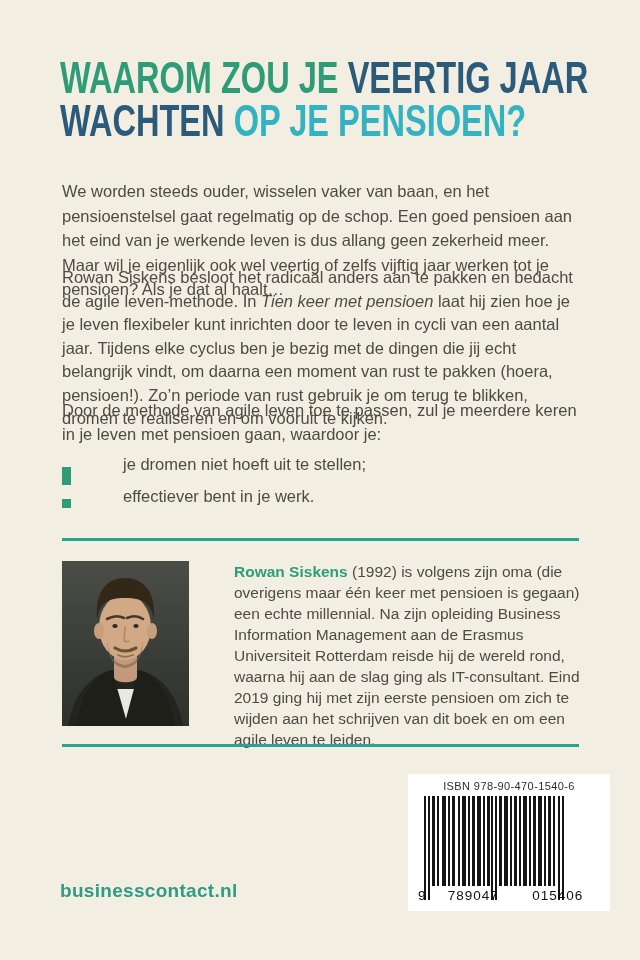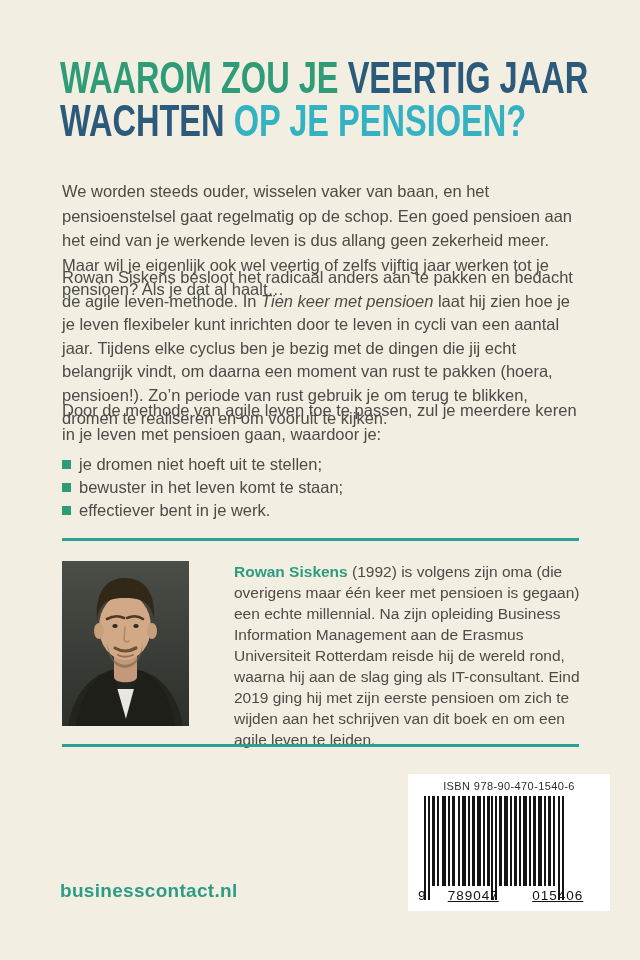--- a/index.html
+++ b/index.html
@@ -45,21 +45,22 @@
   .p3 { top: 399px; line-height: 23.5px; }
   .italic { font-style: italic; }
 
   
   .bullets { position: absolute; top: 453px; left: 62px; width: 524px; }
   .bullet-row {
     font-size: 16.5px;
     line-height: 23px;
     color: #4c4b45;
     display: flex;
-    align-items: center;
+    align-items: flex-end;
+    gap: 44px;
   }
   .bullet-square {
     display: inline-block;
     width: 9px; height: 9px;
     background: #2f9b77;
     margin-right: 8px;
     flex: 0 0 auto;
   }
 
   
@@ -117,21 +118,21 @@
   .bars-area svg { display: block; }
   .barcode-digits {
     position: absolute;
     left: 0; right: 0; bottom: 1px;
     display: flex;
     font-size: 13.5px;
     color: #111;
     letter-spacing: 1px;
   }
   .digit-lead { width: 13px; }
-  .digit-group { flex: 1; text-align: center; text-decoration: underline; }
+  .digit-group { flex: 1; text-align: center; }
 </style>
 </head>
 <body>
 
 <div class="page">
 
   <div class="title-block">
     <div class="title-line">
       <span class="c-green">WAAROM ZOU JE </span><span class="c-blue">VEERTIG JAAR</span>
     </div>
@@ -146,21 +147,20 @@
 
   <p class="body-copy p3">Door de methode van agile leven toe te passen, zul je meerdere keren in je leven met pensioen gaan, waardoor je:</p>
 
   <div class="bullets">
     <div class="bullet-row">
       <span class="bullet-square"></span>
       <span>je dromen niet hoeft uit te stellen;</span>
     </div>
     <div class="bullet-row">
       <span class="bullet-square"></span>
-      <span>bewuster in het leven komt te staan;</span>
     </div>
     <div class="bullet-row">
       <span class="bullet-square"></span>
       <span>effectiever bent in je werk.</span>
     </div>
   </div>
 
   <div class="rule rule-top"></div>
 
   <div class="author">

